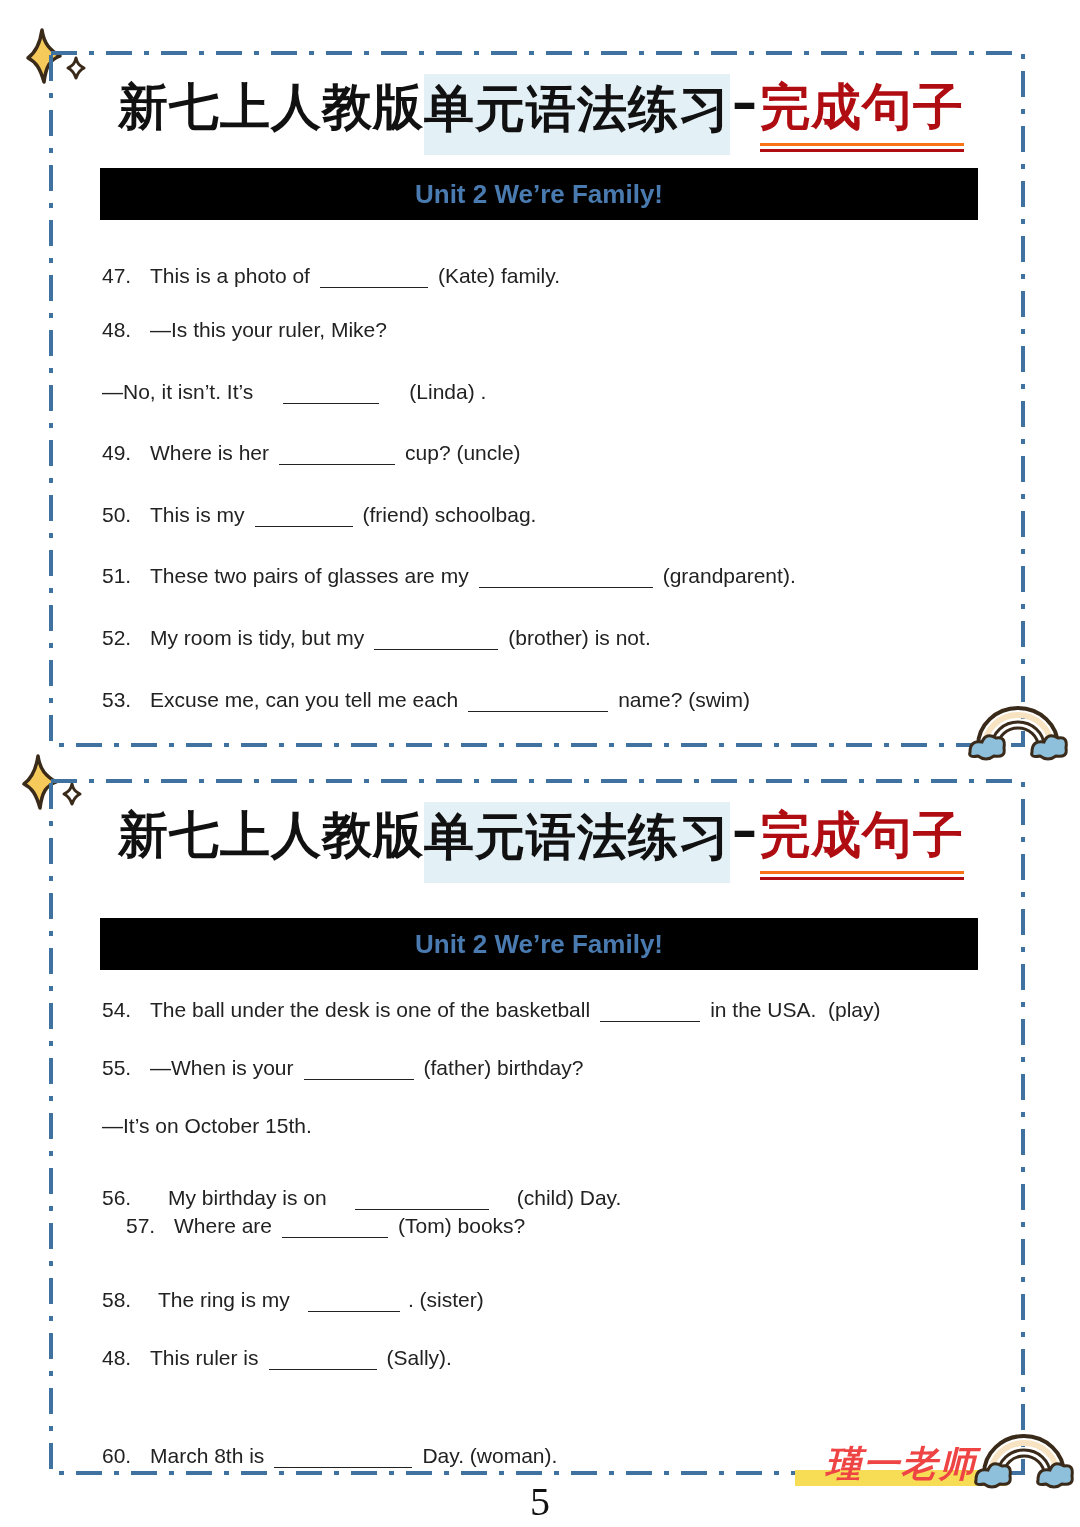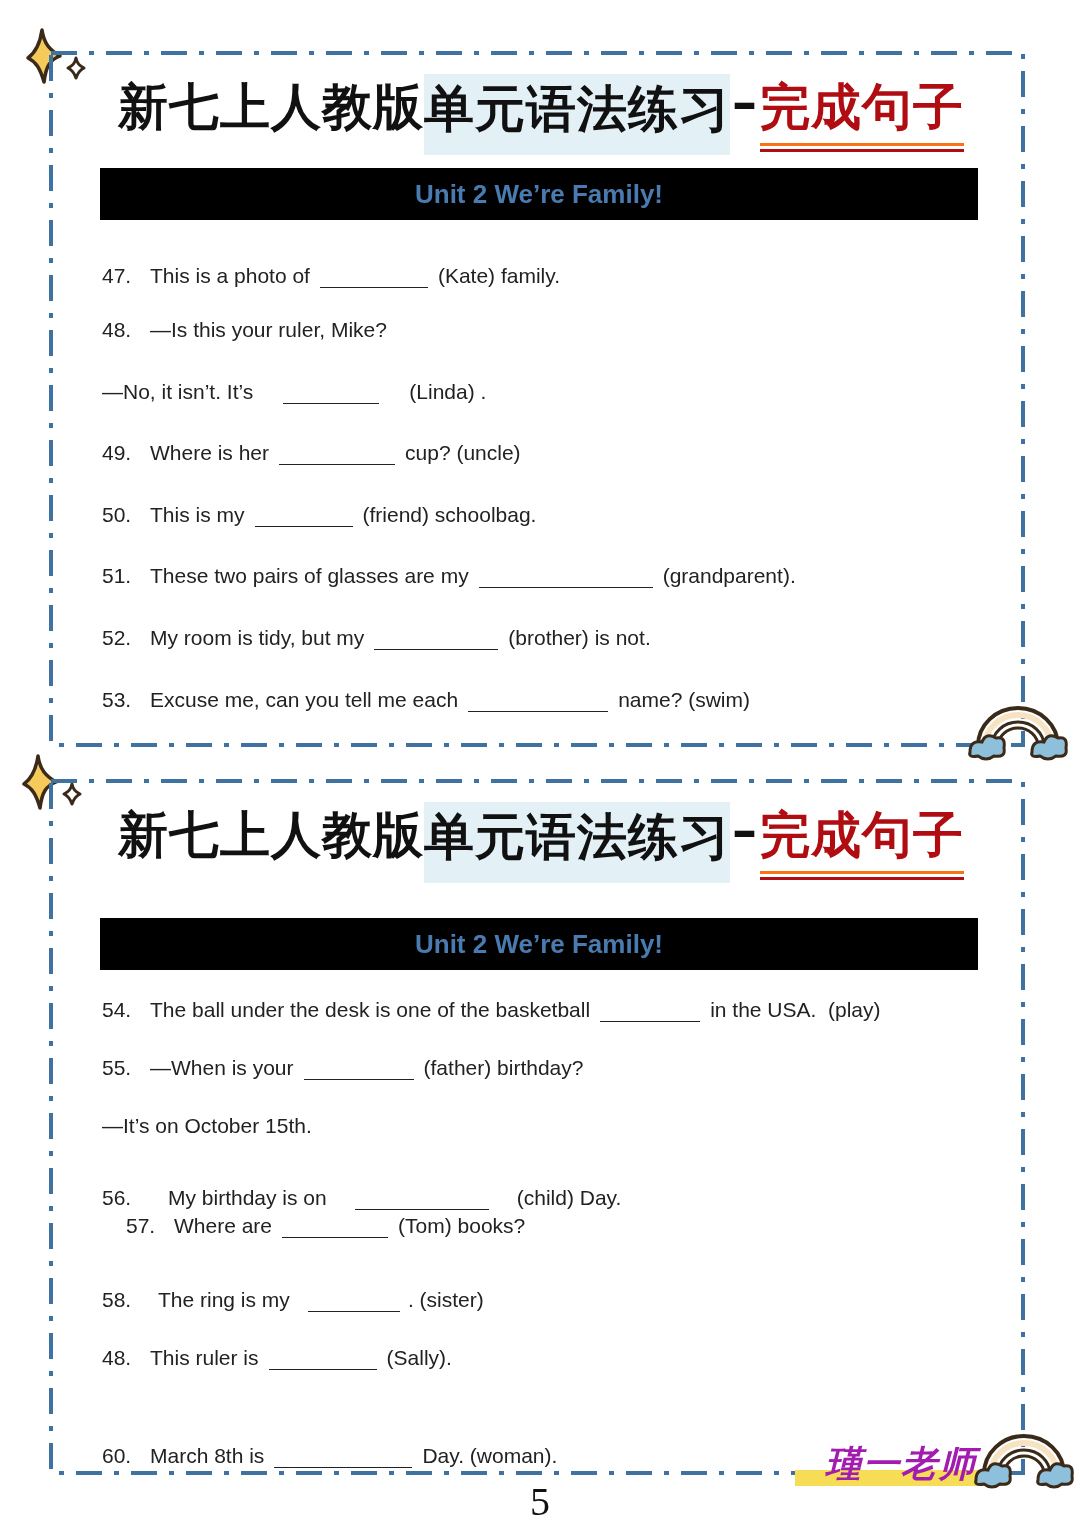--- a/index.html
+++ b/index.html
@@ -41,21 +41,21 @@
   .deco { position: absolute; }
   .page-num {
     position: absolute; left: 0; width: 1080px; top: 1478px; text-align: center;
     font-family: "Liberation Serif", serif; font-size: 40px; color: #111;
   }
   .signature {
     position: absolute; left: 795px; top: 1440px; width: 210px; height: 48px;
   }
   .sig-bar { position: absolute; left: 0; top: 30px; width: 212px; height: 16px; background: #f6dd55; }
   .sig-text {
-    position: absolute; left: 30px; top: 0; font-size: 36px; font-weight: bold; color: #a21caf;
+    position: absolute; left: 30px; top: 0; font-size: 36px; font-weight: bold; color: #ef4444;
     font-family: "DejaVu Sans", sans-serif; font-style: italic; letter-spacing: 2px;
   }
 </style>
 </head>
 <body>
 
 <svg class="deco" style="left:24px;top:26px;" width="70" height="62" viewBox="0 0 70 62">
   <path d="M18 4 C20 18 26 24 36 30 C26 34 22 40 20 56 C16 42 12 36 4 32 C12 26 16 18 18 4 Z" fill="#f5c95a" stroke="#3a2a1a" stroke-width="3.5" stroke-linejoin="round"></path>
   <path d="M52 32 C53 38 56 40 60 42 C56 44 54 46 52 52 C50 46 48 44 44 42 C48 40 51 38 52 32 Z" fill="#fff" stroke="#3a2a1a" stroke-width="3" stroke-linejoin="round"></path>
 </svg>

